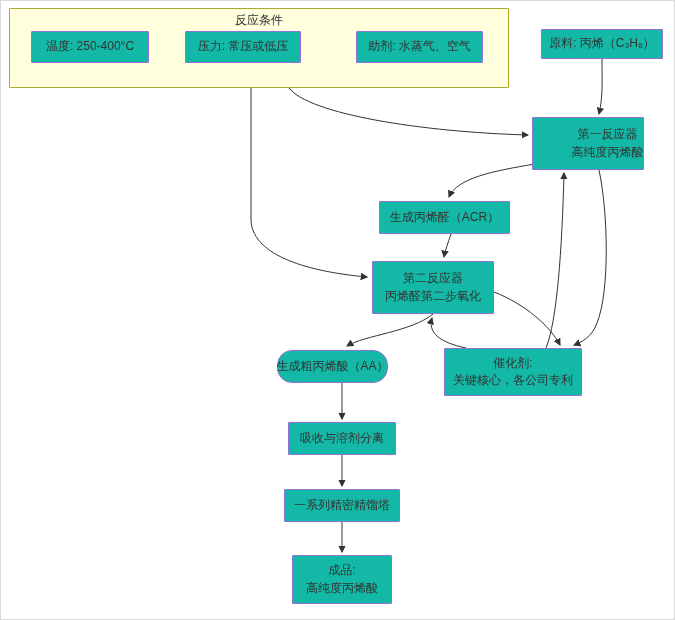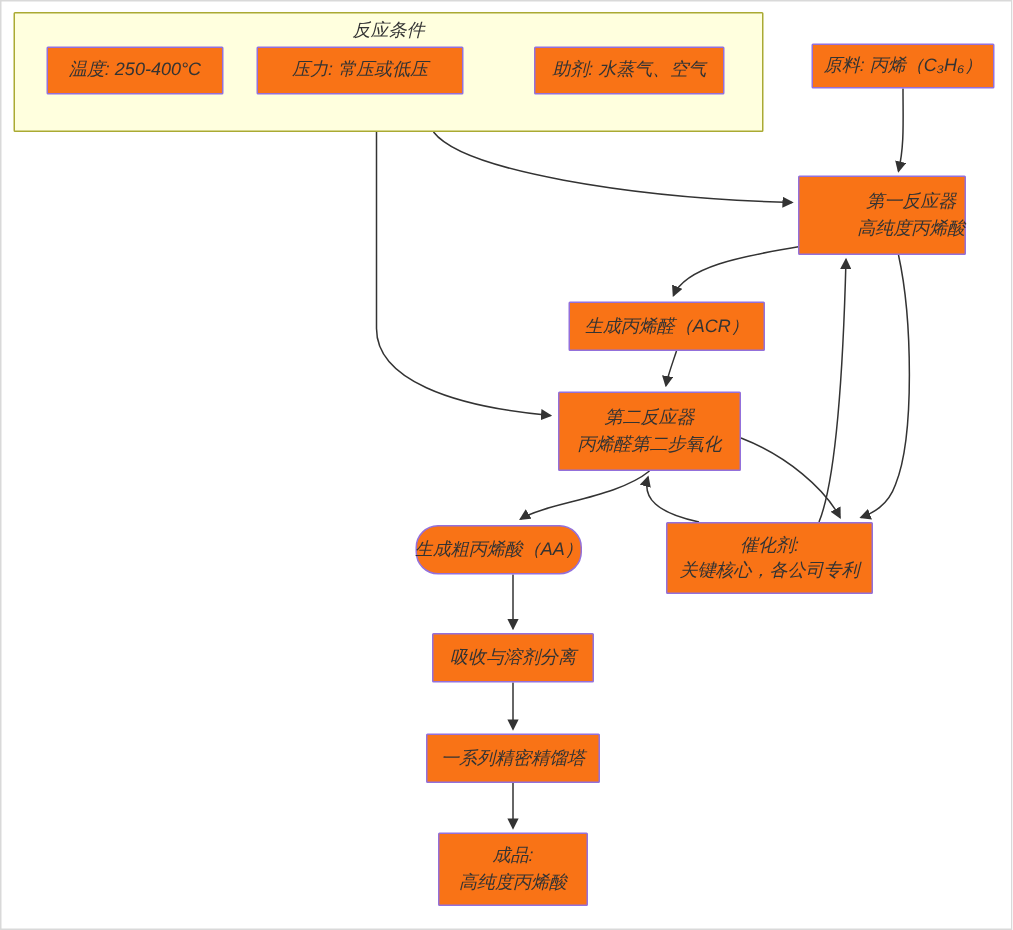--- a/index.html
+++ b/index.html
@@ -6,26 +6,25 @@
   #canvas{
     position:relative;
     width:675px;height:620px;
     background:#ffffff;
     border:1px solid #d9d9d9;
     box-sizing:border-box;
     font-family:"Liberation Sans","DejaVu Sans",sans-serif;
     font-size:12px;
     color:#333333;
     overflow:hidden;
-    font-style:italic;
   }
   #edges{position:absolute;left:0;top:0;width:675px;height:620px;}
   .node{
     position:absolute;
-    background:#f97316;
+    background:#14b8a6;
     border:1px solid #9370DB;
     box-sizing:border-box;
     display:flex;
     flex-direction:column;
     align-items:center;
     justify-content:center;
     text-align:center;
     line-height:1.45;
     border-radius:1px;
     white-space:nowrap;
@@ -75,21 +74,21 @@
   </svg>
 
   <div class="subgraph" style="left:8px;top:7px;width:500px;height:80px;">
     <div class="subgraph-title">反应条件</div>
   </div>
 
   <div class="node" style="left:30px;top:30px;width:118px;height:32px;">
     <span>温度: 250-400°C</span>
   </div>
 
-  <div class="node" style="left:170px;top:30px;width:138px;height:32px;">
+  <div class="node" style="left:184px;top:30px;width:116px;height:32px;">
     <span>压力: 常压或低压</span>
   </div>
 
   <div class="node" style="left:355px;top:30px;width:127px;height:32px;">
     <span>助剂: 水蒸气、空气</span>
   </div>
 
   <div class="node" style="left:540px;top:28px;width:122px;height:30px;">
     <span>原料: 丙烯（C₃H₆）</span>
   </div>

